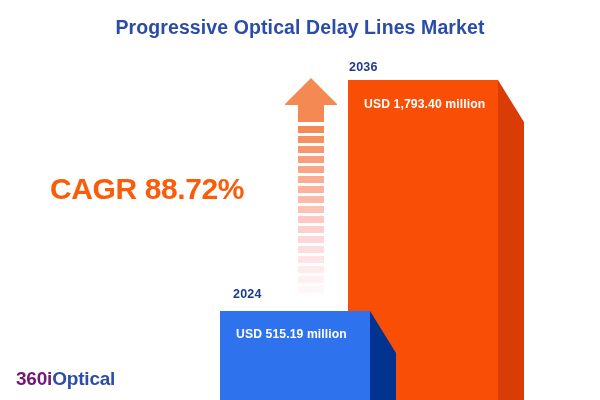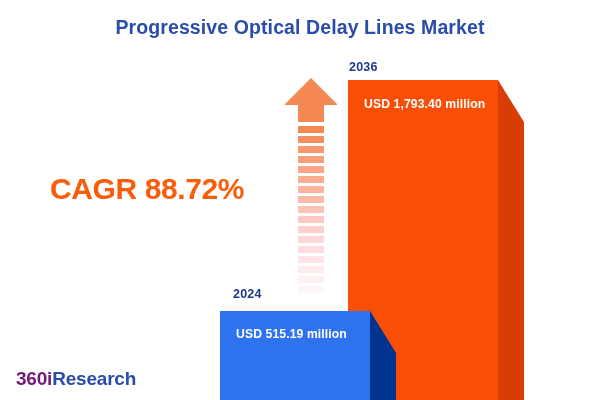--- a/index.html
+++ b/index.html
@@ -172,16 +172,16 @@
     </div>
     <div id="bar-2024-year" class="bar-year">2024</div>
     <div id="bar-2024-value" class="bar-value">USD 515.19 million</div>
   </div>
 
   <div id="cagr-block">
     <div id="cagr-value">CAGR 88.72%</div>
   </div>
 
   <div id="brand-logo">
-    <span class="logo-orange">360i</span><span class="logo-blue">Research</span>
+    <span class="logo-orange">360i</span><span class="logo-blue">Optical</span>
   </div>
 
 </div>
 
 </body></html>

